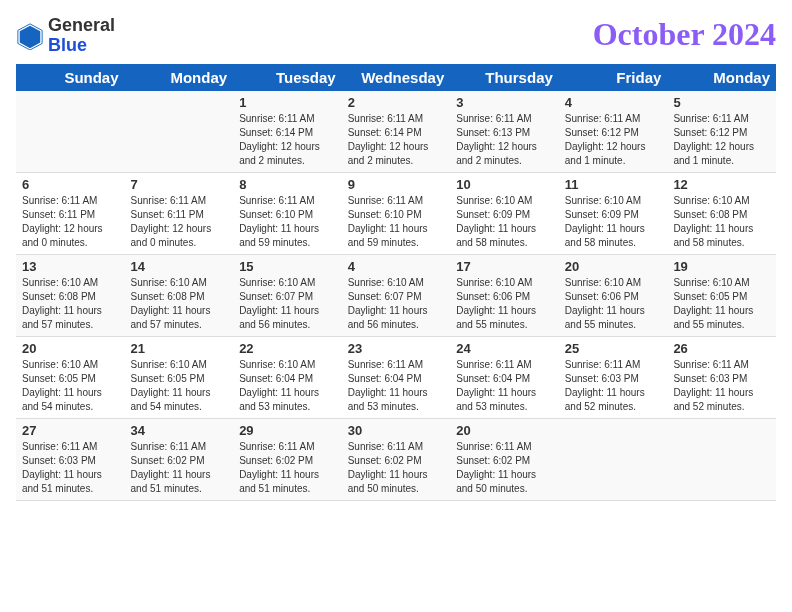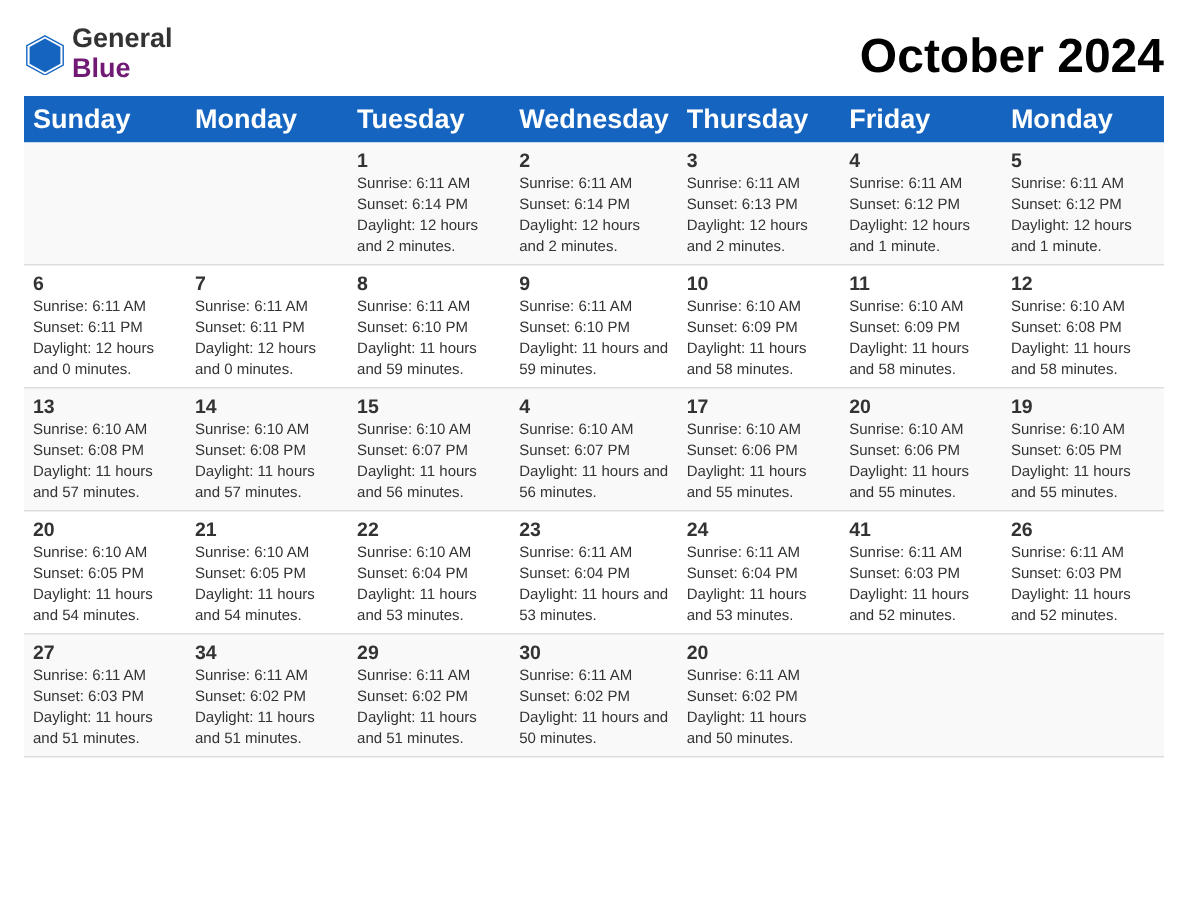--- a/index.html
+++ b/index.html
@@ -6,64 +6,65 @@
     body {
       font-family: Arial, sans-serif;
       background: #fff;
       width: 792px;
       min-height: 612px;
       padding: 16px;
     }
     .header {
       display: flex;
       justify-content: space-between;
-      align-items: flex-end;
+      align-items: flex-start;
       margin-bottom: 8px;
     }
     .logo {
       display: flex;
       align-items: center;
       gap: 4px;
     }
     .logo-text {
       font-size: 18px;
       font-weight: bold;
       line-height: 1.1;
     }
     .logo-text span.general { color: #333; }
-    .logo-text span.blue { color: #701a75; }
+    .logo-text span.blue { color: #1d4ed8; }
     .logo-icon {
       width: 28px;
       height: 28px;
     }
     .title-block {
       text-align: right;
     }
     .month-title {
       font-size: 32px;
       font-weight: bold;
-      color: #000000;
+      color: #8b5cf6;
+      font-family: Liberation Serif, serif;
     }
     .location {
       font-size: 14px;
       color: #555;
     }
     table {
       width: 100%;
       border-collapse: collapse;
       font-size: 11px;
     }
     thead tr {
       background-color: #1565c0;
       color: #fff;
     }
     thead th {
       padding: 5px 6px;
-      text-align: left;
-      font-size: 18px;
+      text-align: right;
+      font-size: 15px;
       font-weight: bold;
     }
     tbody tr {
       border-bottom: 1px solid #ddd;
     }
     tbody tr:nth-child(odd) {
       background-color: #f9f9f9;
     }
     tbody tr:nth-child(even) {
       background-color: #fff;
@@ -218,21 +219,21 @@
         </td>
         <td>
           <span class="day-number">23</span>
           <div class="day-info">Sunrise: 6:11 AM<br>Sunset: 6:04 PM<br>Daylight: 11 hours and 53 minutes.</div>
         </td>
         <td>
           <span class="day-number">24</span>
           <div class="day-info">Sunrise: 6:11 AM<br>Sunset: 6:04 PM<br>Daylight: 11 hours and 53 minutes.</div>
         </td>
         <td>
-          <span class="day-number">41</span>
+          <span class="day-number">25</span>
           <div class="day-info">Sunrise: 6:11 AM<br>Sunset: 6:03 PM<br>Daylight: 11 hours and 52 minutes.</div>
         </td>
         <td>
           <span class="day-number">26</span>
           <div class="day-info">Sunrise: 6:11 AM<br>Sunset: 6:03 PM<br>Daylight: 11 hours and 52 minutes.</div>
         </td>
       </tr>
       <tr>
         <td>
           <span class="day-number">27</span>

